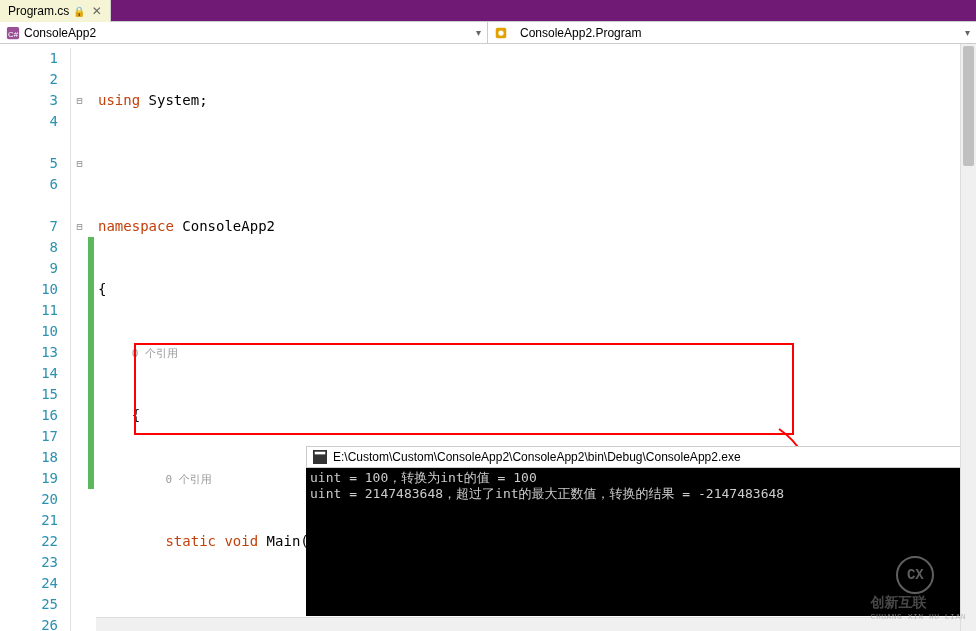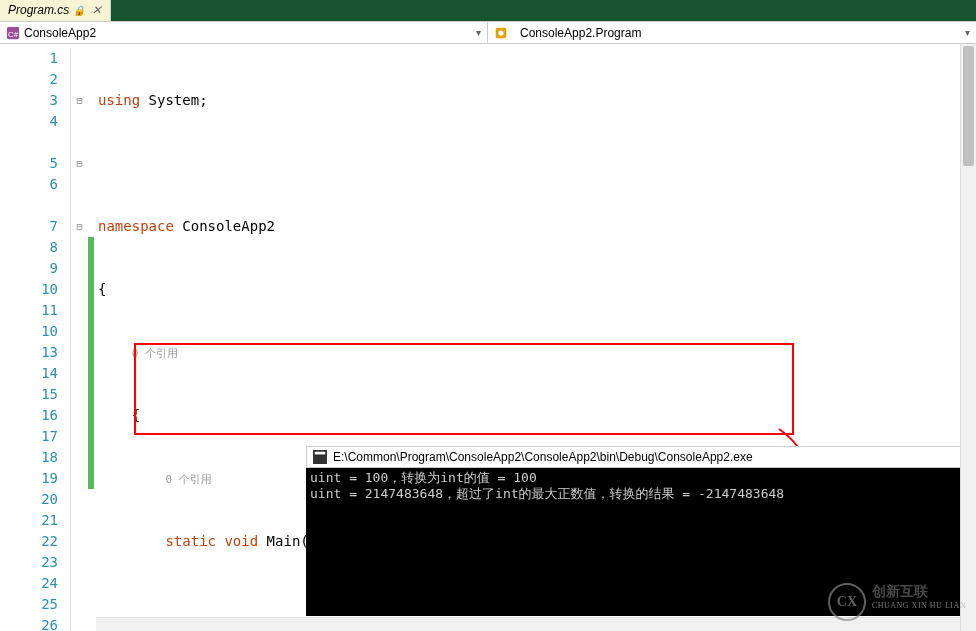--- a/index.html
+++ b/index.html
@@ -1,17 +1,17 @@
 <!DOCTYPE html>
 <html><head>
 <meta charset="utf-8">
 <style>
   * { margin: 0; padding: 0; box-sizing: border-box; }
   body { font-family: Consolas, monospace; font-size: 14px; background: #fff; overflow: hidden; width: 976px; height: 631px; position: relative; }
-  .tab-bar { display: flex; align-items: flex-end; height: 22px; background: #14532d; border-bottom: 1px solid #ccc; font-style: italic; }
+  .tab-bar { display: flex; align-items: flex-start; height: 22px; background: #701a75; border-bottom: 1px solid #ccc; }
   .tab { display: flex; align-items: center; height: 22px; padding: 0 8px; background: #f5f5d5; border-right: 1px solid #ccc; font-size: 12px; font-family: "Segoe UI", sans-serif; }
   .tab .lock { margin-left: 4px; font-size: 10px; color: #666; }
   .tab .close { margin-left: 6px; color: #666; cursor: pointer; }
   .nav-bar { display: flex; height: 22px; border-bottom: 1px solid #ccc; }
   .nav-left, .nav-right { display: flex; align-items: center; padding: 0 6px; font-size: 12px; font-family: "Segoe UI", sans-serif; }
   .nav-left { flex: 0 0 50%; border-right: 1px solid #ccc; }
   .nav-right { flex: 1; gap: 8px; }
   .nav-icon { width: 14px; height: 14px; margin-right: 4px; }
   .nav-chev { margin-left: auto; color: #666; font-size: 10px; }
   .editor { display: flex; height: calc(100% - 44px); position: relative; }
@@ -26,21 +26,21 @@
   .code .line { height:21px; padding-left: 4px; }
   .kw { color:#c2410c; }
   .cls { color:#2b91af; }
   .codelens { color:#999; font-size:11px; }
   .redbox { position:absolute; border:2px solid red; pointer-events:none; }
   .arrow-svg { position:absolute; pointer-events:none; }
   .console-win { position:absolute; background:#000; color:#ccc; font-family: "NSimSun","SimSun",Consolas,monospace; font-size:13px; }
   .console-title { background:#fff; color:#000; height:22px; display:flex; align-items:center; padding:0 6px; font-family:"Segoe UI",sans-serif; font-size:12px; border:1px solid #ccc; }
   .console-title .cicon { width:14px; height:14px; margin-right:6px; }
   .console-body { padding:2px 4px; line-height:16px; white-space:pre; }
-  .watermark { position:absolute; right:10px; bottom:10px; display:flex; opacity:0.7; font-family: Liberation Serif, serif; }
+  .watermark { position:absolute; right:10px; bottom:10px; display:flex; align-items:center; opacity:0.7; font-family: Liberation Mono, monospace; flex-direction: column; }
   .watermark .wlogo { width:38px; height:38px; border:2px solid #888; border-radius:50%; display:flex; align-items:center; justify-content:center; margin-right:6px; color:#888; font-weight:bold; font-size:14px; }
   .watermark .wtext { font-size:14px; color:#666; font-weight:bold; }
   .watermark .wsub { font-size:8px; color:#aaa; letter-spacing:0.5px; }
   .scrollbar-v { position:absolute; right:0; top:44px; bottom:0; width:16px; background:#f0f0f0; border-left:1px solid #ddd; }
   .scrollbar-thumb { position:absolute; left:2px; right:2px; top:2px; height:120px; background:#c0c0c0; border-radius:2px; }
   .scrollbar-h { position:absolute; left:96px; right:16px; bottom:0; height:14px; background:#f0f0f0; border-top:1px solid #ddd; }
 </style>
 </head>
 <body>
 
@@ -196,21 +196,21 @@
     </svg>
   </div>
 </div>
 
 <div class="console-win" style="left:306px; top:446px; right:0; height:170px;">
   <div class="console-title">
     <svg class="cicon" viewBox="0 0 16 16">
         <rect width="16" height="16" fill="#333"></rect>
         <rect x="2" y="2" width="12" height="3" fill="#fff"></rect>
       </svg>
-    <span>E:\Common\Program\ConsoleApp2\ConsoleApp2\bin\Debug\ConsoleApp2.exe</span>
+    <span>E:\Custom\Custom\ConsoleApp2\ConsoleApp2\bin\Debug\ConsoleApp2.exe</span>
   </div>
   <div class="console-body"><span>uint = 100，转换为int的值 = 100</span>
 <span>uint = 2147483648，超过了int的最大正数值，转换的结果 = -2147483648</span></div>
 </div>
 
 <div class="scrollbar-v">
   <div class="scrollbar-thumb"></div>
 </div>
 <div class="scrollbar-h"></div>
 

